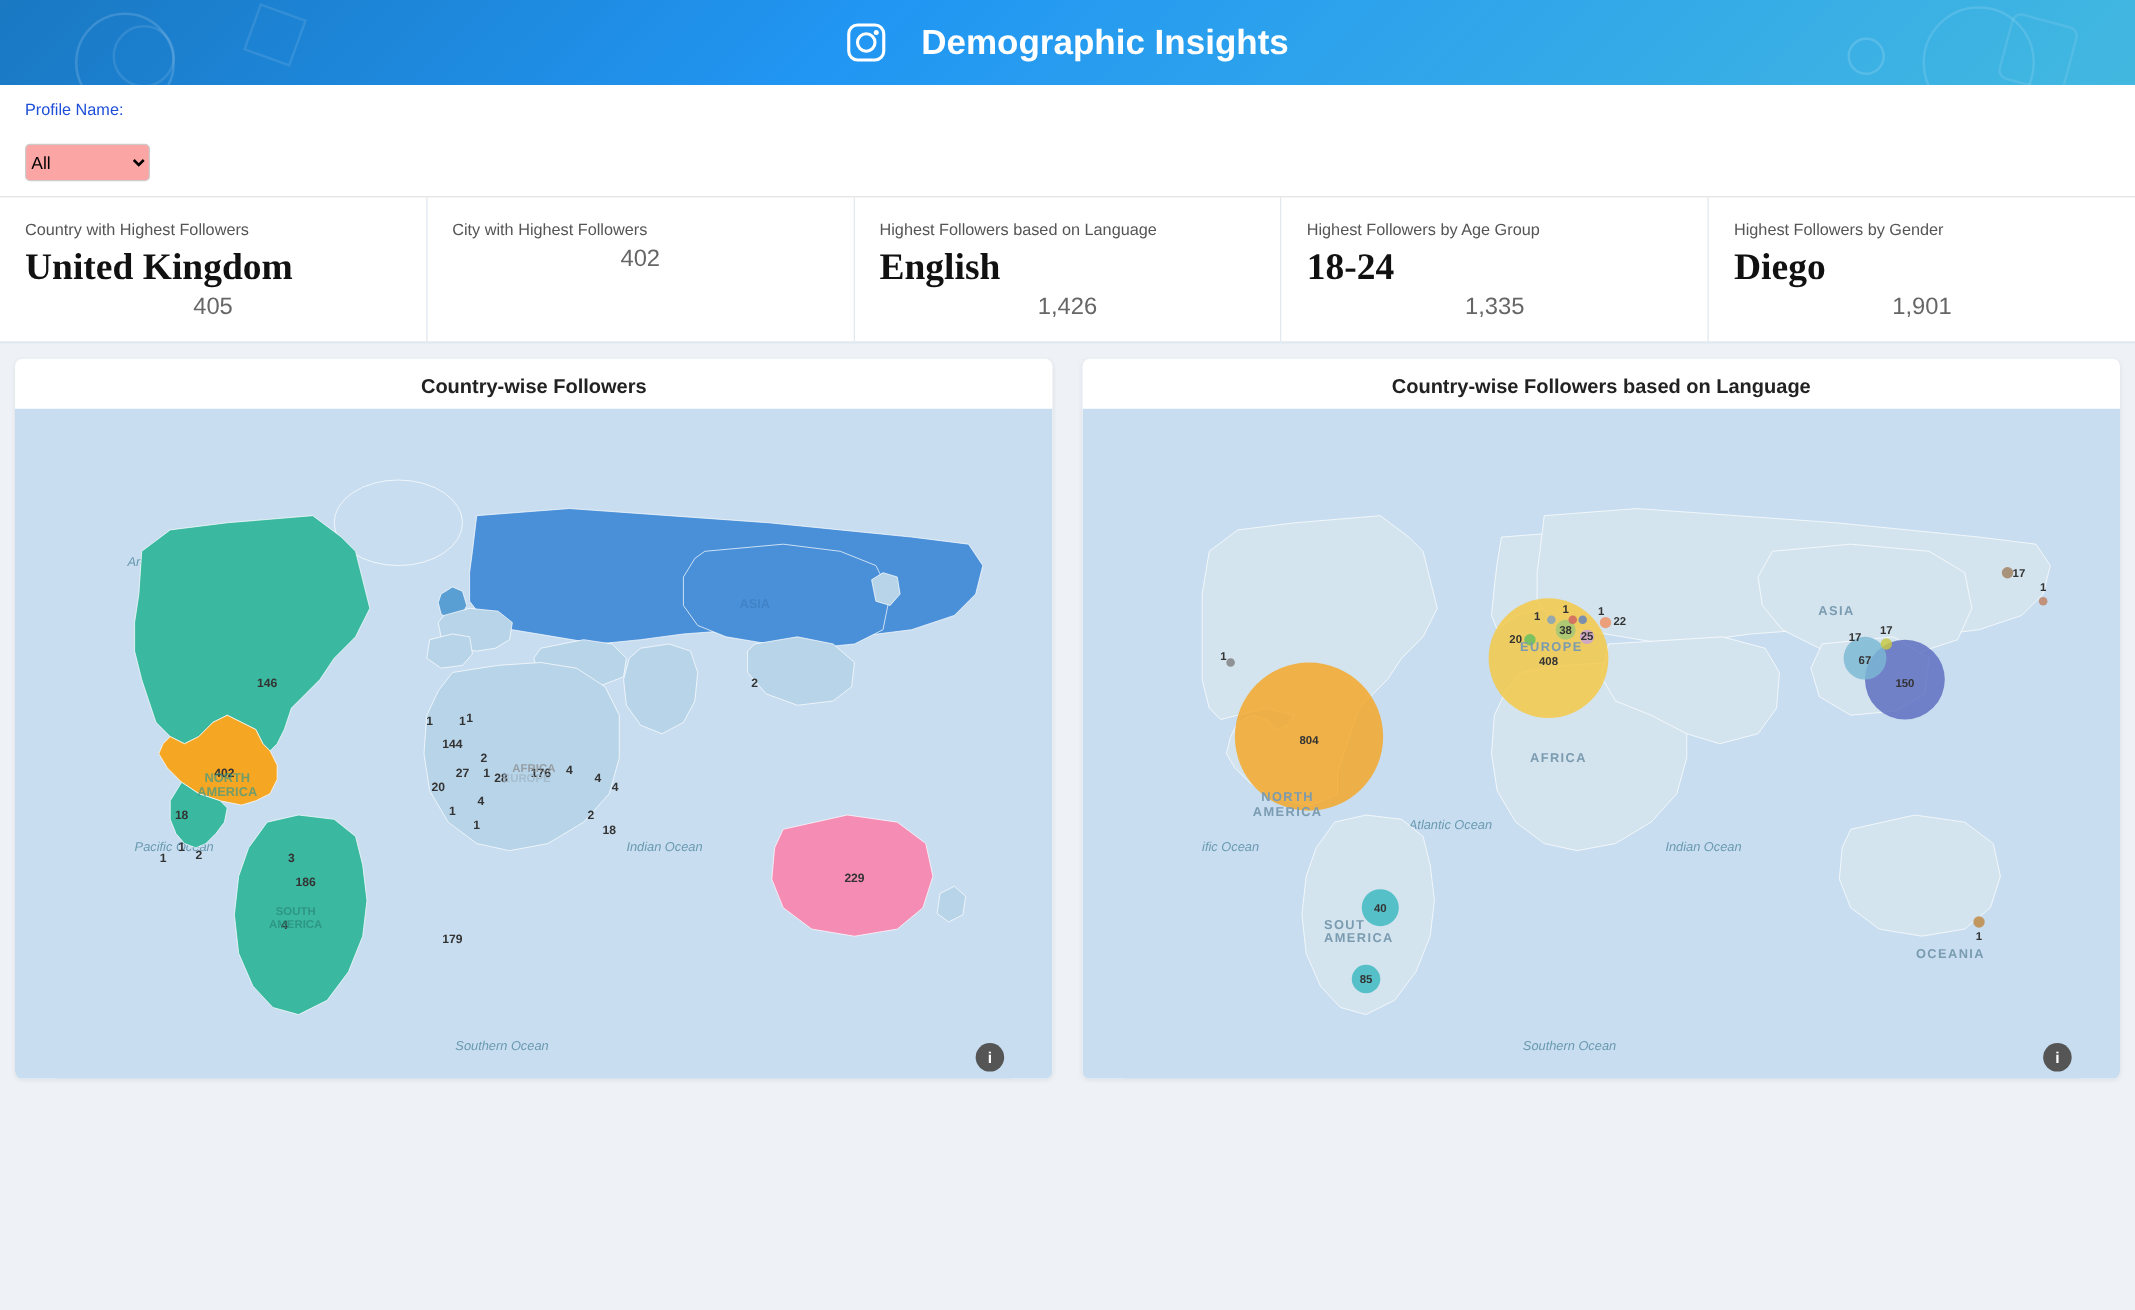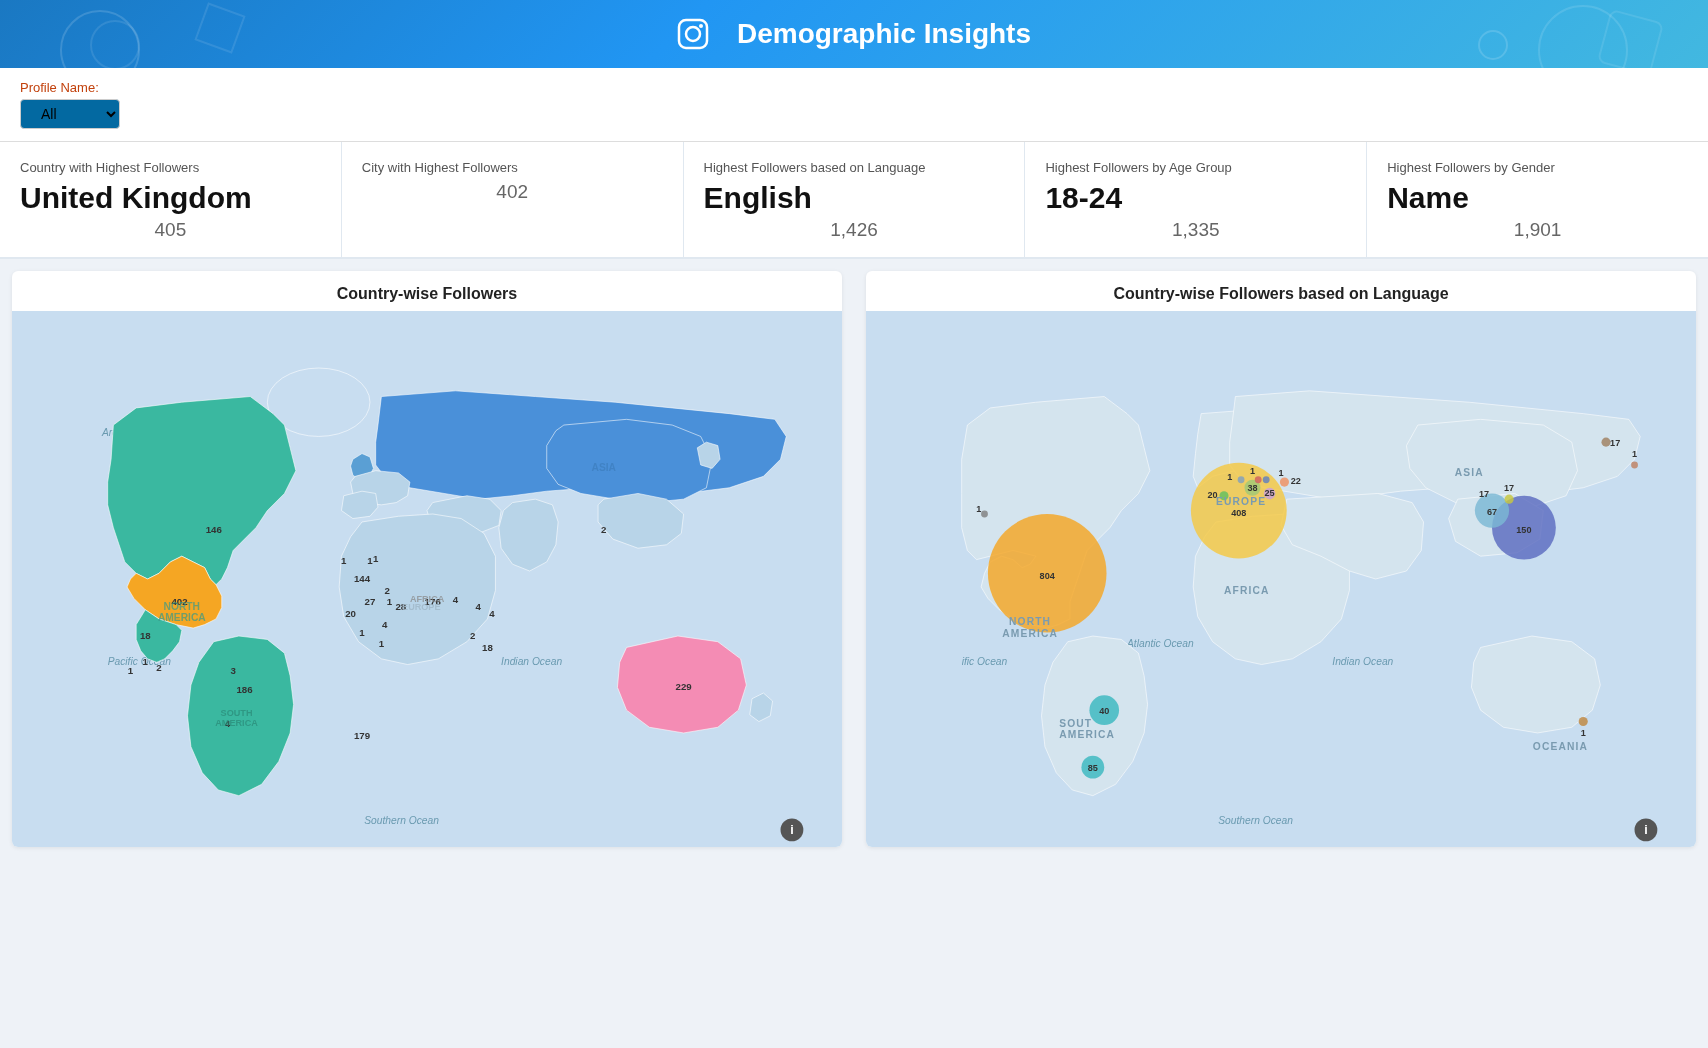--- a/index.html
+++ b/index.html
@@ -26,31 +26,31 @@
     }
 
     
     .controls-bar {
       background: white;
       padding: 12px 20px;
       border-bottom: 1px solid #ddd;
     }
     .controls-bar label {
       font-size: 13px;
-      color: #c2410c;
+      color: #1d4ed8;
       font-weight: 500;
       display: block;
-      margin-bottom: 4px;
+      margin-bottom: 20px;
     }
     .profile-select {
-      padding: 5px 24px 5px 16px;
+      padding: 5px 24px 5px 0;
       border: 1px solid #ccc;
       border-radius: 4px;
       font-size: 14px;
-      background: #0369a1;
+      background: #fca5a5;
       cursor: pointer;
       min-width: 100px;
     }
 
     
     .stats-row {
       display: flex;
       background: white;
       border-bottom: 2px solid #e0e8f0;
     }
@@ -64,20 +64,21 @@
       font-size: 13px;
       color: #555;
       font-weight: 500;
       margin-bottom: 6px;
     }
     .stat-value {
       font-size: 30px;
       font-weight: 700;
       color: #111;
       margin-bottom: 4px;
+      font-family: Liberation Serif, serif;
     }
     .stat-count {
       font-size: 19px;
       color: #666;
       text-align: center;
     }
 
     
     .maps-row {
       display: flex;
@@ -184,21 +185,21 @@
     <div class="stat-value">English</div>
     <div class="stat-count">1,426</div>
   </div>
   <div class="stat-card">
     <div class="stat-label">Highest Followers by Age Group</div>
     <div class="stat-value">18-24</div>
     <div class="stat-count">1,335</div>
   </div>
   <div class="stat-card">
     <div class="stat-label">Highest Followers by Gender</div>
-    <div class="stat-value">Name</div>
+    <div class="stat-value">Diego</div>
     <div class="stat-count">1,901</div>
   </div>
 </div>
 
 <div class="maps-row">
 
   <div class="map-panel">
     <div class="map-title">Country-wise Followers</div>
     <div class="map-container">
       <svg viewBox="0 0 670 470" class="map-svg">

